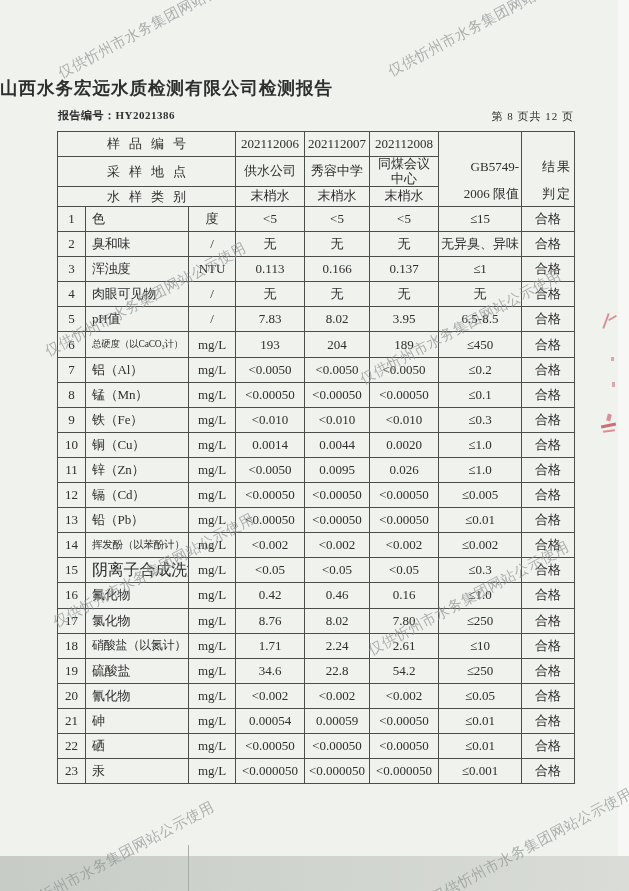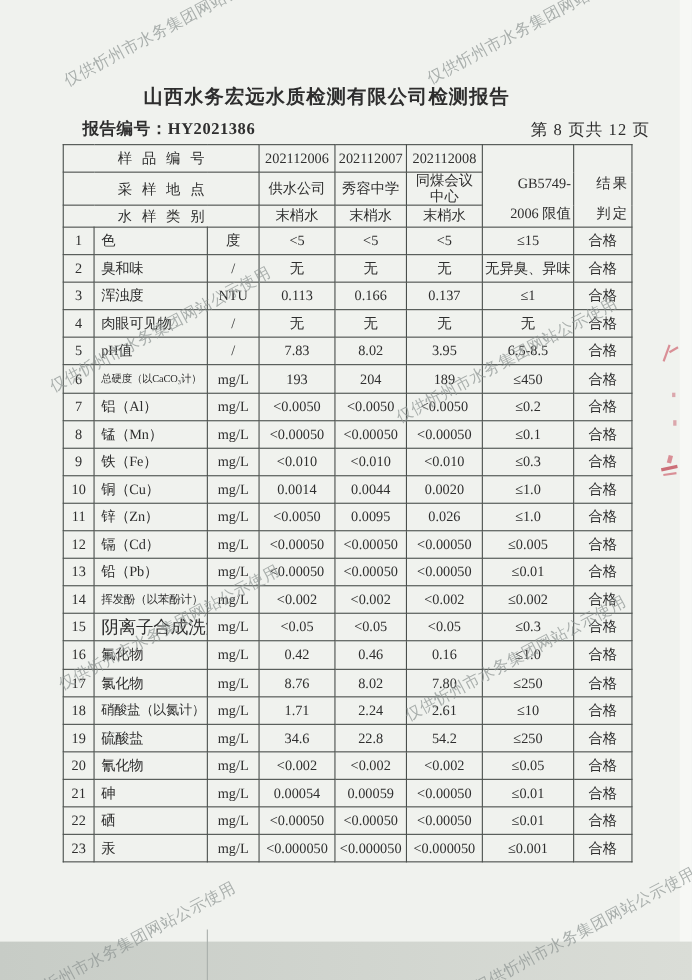--- a/index.html
+++ b/index.html
@@ -4,23 +4,23 @@
 <style>
   html,body{margin:0;padding:0;background:#888;}
   body{font-family:"Liberation Serif","DejaVu Serif",serif;}
   .page{
     position:relative;width:629px;height:891px;overflow:hidden;
     background:var(--paper,#f0f2ee);color:var(--ink,#2e2e2e);
   }
   .scan-right{position:absolute;top:0;right:0;width:11px;height:891px;background:var(--edge,#f7f8f5);}
   .scan-band{position:absolute;left:0;top:856px;width:629px;height:35px;
     background:linear-gradient(90deg,var(--band1,#c7ccc6),var(--band2,#daddd7));}
-  .title{position:absolute;top:76px;left:0;width:594px;text-align:center;
+  .title{position:absolute;top:76px;left:0;width:594px;
     font-size:17.5px;font-weight:bold;letter-spacing:1px;}
-  .meta-line{position:absolute;top:108px;left:75px;width:516px;height:18px;font-size:15px;font-family:Liberation Serif, serif;}
+  .meta-line{position:absolute;top:108px;left:58px;width:516px;height:18px;font-size:11px;font-family:Liberation Serif, serif;}
   .report-no{position:absolute;left:0;top:0;font-weight:bold;letter-spacing:0.5px;}
   .page-info{position:absolute;right:0;top:1px;letter-spacing:1px;}
   table.report{position:absolute;left:57px;top:131px;width:517px;
     border-collapse:collapse;table-layout:fixed;font-size:13px;color:var(--ink,#2e2e2e);}
   .report td{border:1px solid var(--line,#4a4f4c);text-align:center;vertical-align:middle;
     padding:0 2px;overflow:hidden;white-space:nowrap;}
   .report thead tr.r-a{height:25px;}
   .report thead tr.r-b{height:30px;}
   .report thead tr.r-c{height:20px;}
   .report tbody tr{height:25.1px;}

